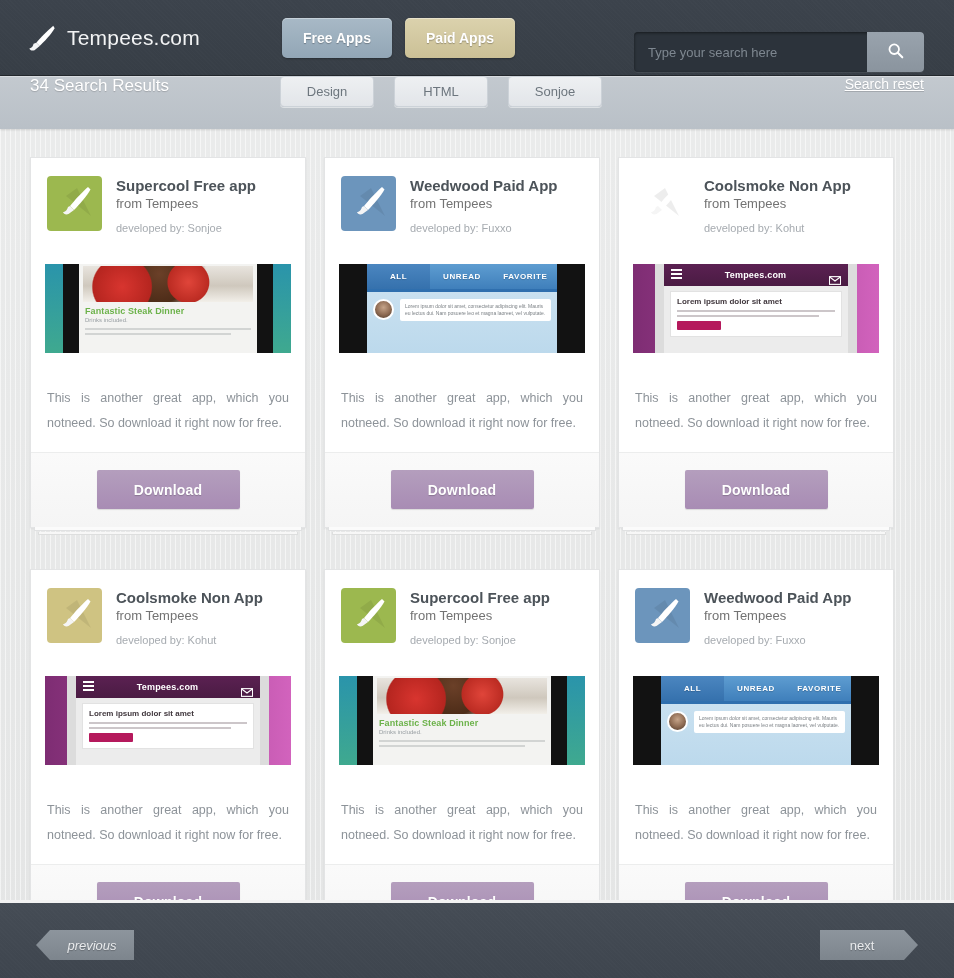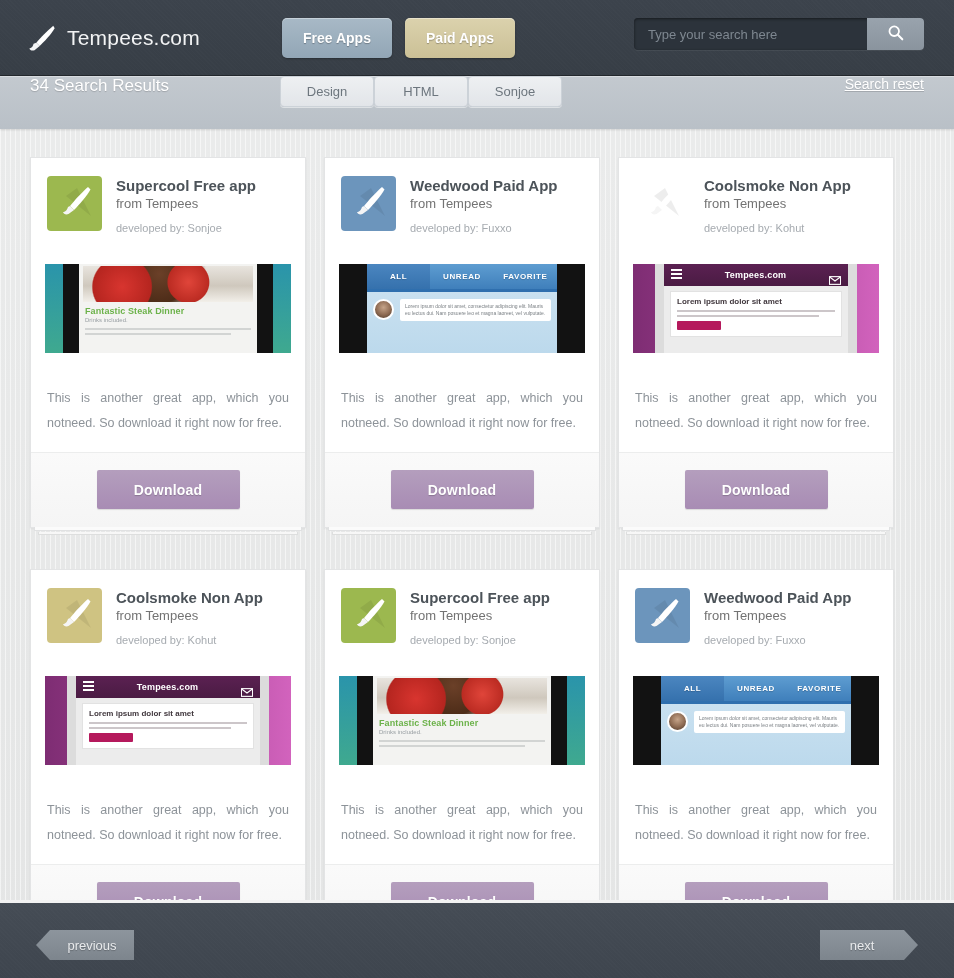--- a/index.html
+++ b/index.html
@@ -75,24 +75,24 @@
     box-shadow: 0 1px 2px rgba(0,0,0,0.3), inset 0 1px 0 rgba(255,255,255,0.35);
   }
   .nav-btn.paid {
     background: linear-gradient(180deg,#dbd2ad 0%, #cbc096 100%);
     box-shadow: 0 1px 2px rgba(0,0,0,0.3), inset 0 1px 0 rgba(255,255,255,0.38);
   }
 
   .search-wrap {
     position: absolute;
     right: 30px;
-    top: 18px;
+    top: 32px;
     display: flex;
     width: 290px;
-    height: 32px;
+    height: 40px;
     border-radius: 4px;
     overflow: hidden;
     background: #2c333b;
     box-shadow: inset 0 1px 3px rgba(0,0,0,0.5), 0 1px 0 rgba(255,255,255,0.06);
   }
   .search-input {
     flex: 1;
     border: none;
     outline: none;
     background: transparent;
@@ -120,21 +120,21 @@
     box-shadow: inset 0 1px 0 rgba(255,255,255,0.35), 0 1px 2px rgba(0,0,0,0.12);
   }
   .results-count {
     margin-left: 30px;
     width: 250px;
     font-size: 17px;
     color: #ffffff;
     text-shadow: 0 1px 1px rgba(0,0,0,0.18);
     white-space: nowrap;
   }
-  .filter-btns { display: flex; gap: 0; }
+  .filter-btns { display: flex; gap: 20px; }
   .filter-btn {
     height: 31px;
     min-width: 94px;
     border: 1px solid #ccd2d8;
     border-radius: 4px;
     background: linear-gradient(180deg,#eef0f2 0%, #e2e5e9 100%);
     color: #6d767e;
     font-size: 13px;
     cursor: pointer;
     font-family: "Liberation Sans", sans-serif;
@@ -368,20 +368,21 @@
     color: #e9ebed;
     font-size: 13px;
     cursor: pointer;
     font-family: "Liberation Sans", sans-serif;
     text-shadow: 0 1px 1px rgba(0,0,0,0.25);
   }
   .page-btn.prev {
     left: 36px;
     clip-path: polygon(14px 0, 100% 0, 100% 100%, 14px 100%, 0 50%);
     padding-left: 14px;
+    font-style: italic;
   }
   .page-btn.next {
     right: 36px;
     clip-path: polygon(0 0, calc(100% - 14px) 0, 100% 50%, calc(100% - 14px) 100%, 0 100%);
     padding-right: 14px;
   }
 </style>
 </head>
 <body>
 

